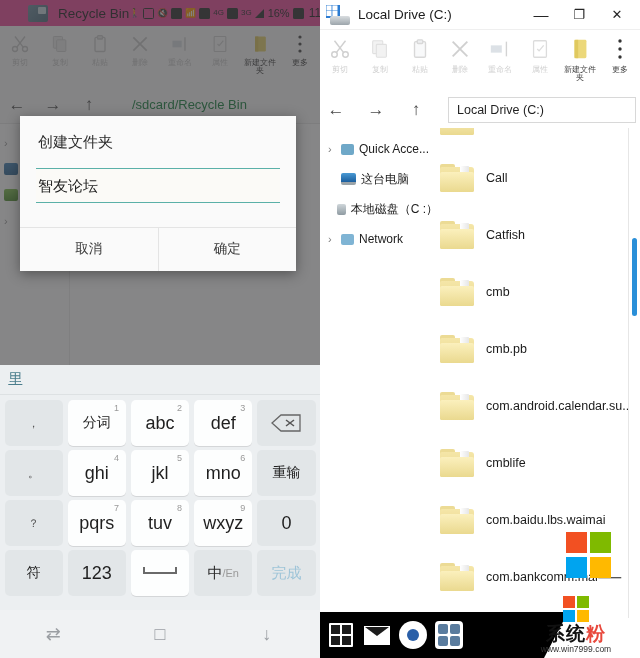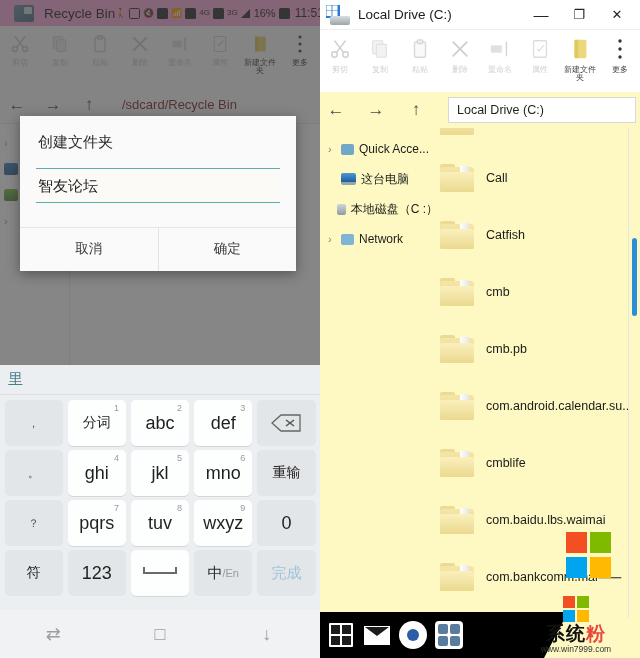--- a/index.html
+++ b/index.html
@@ -16,22 +16,22 @@
     background: #ffffff; overflow: hidden;
   }
   
   .dimmed { position: absolute; left:0; top:0; width:320px; height:365px; }
   .dim-overlay {
     position: absolute; left:0; top:0; width:320px; height:365px;
     background: rgba(60,60,62,0.62); z-index: 5;
   }
 
   .statusbar {
-    position: relative; height: 26px; background: #f9a8d4;
-    display: flex; align-items: center; padding: 0 10px; overflow: hidden;
+    position: relative; height: 26px; background: #ec4899;
+    display: flex; align-items: center; padding: 0 24px; overflow: hidden;
   }
   .sb-appicon {
     width: 20px; height: 17px; margin-right: 10px; margin-left: 4px;
     background: linear-gradient(135deg,#6d8ea0,#4d6a7c);
     border-radius: 2px; position: relative; flex: none;
   }
   .sb-appicon:after {
     content:""; position:absolute; right:2px; top:2px; width:8px; height:7px;
     background:#c9d8e0; border-radius:1px;
   }
@@ -62,21 +62,21 @@
   .tb-label { font-size: 8px; color:#4a4a4a; line-height:1.05; text-align:center;
     width: 34px; word-break: break-all; }
   .tb-item.active .tb-label { color:#3b3b3b; }
 
   .addrbar {
     position: relative; height: 38px; background: #fafafa;
     display: flex; align-items: center; padding: 0 6px; gap: 14px;
     border-bottom: 1px solid #e7e7e7;
   }
   .nav-arrow { font-size: 17px; color:#4d4d4d; width: 22px; text-align:center; }
-  .addr-text { font-size: 13px; color:#7f1d1d; margin-left: 8px; text-align: center; }
+  .addr-text { font-size: 13px; color:#15803d; margin-left: 18px; text-align: center; }
 
   .body-split { position: relative; display: flex; height: 241px; background:#fff; }
   .left-tree { width: 70px; border-right: 1px solid #ececec; padding-top: 6px; }
   .tree-row { display:flex; align-items:center; gap:4px; height:26px; padding-left:4px; }
   .tree-chev { font-size: 11px; color:#9a9a9a; }
   .tree-ic { width: 14px; height: 12px; border-radius:2px; }
   .ic-pc { background: linear-gradient(#3f7fb5,#2e6694); }
   .ic-drive { background: linear-gradient(#7fbf4f,#4f8f2f); }
   .right-pane { flex: 1; }
 
@@ -142,21 +142,21 @@
   .andnav {
     position: absolute; left:0; top: 610px; width: 320px; height: 48px;
     background: #f0f2f3; display:flex; align-items:center;
   }
   .andnav-item { flex:1; display:flex; align-items:center; justify-content:center;
     font-size: 18px; color:#9b9fa3; }
 
   
   #win {
     position: absolute; left: 320px; top: 0; width: 320px; height: 658px;
-    background: #fef9c3; overflow: hidden;
+    background: #ffffff; overflow: hidden;
   }
   .wtitle {
     height: 30px; display:flex; align-items:center; padding: 0 4px;
     background: #fff; border-bottom: 1px solid #efefef;
   }
   .w-appicon { width: 26px; height: 20px; position: relative; flex:none; margin: 0 6px 0 2px; }
   .w-flag { position:absolute; left:0; top:0; width:14px; height:13px;
     background:#2b7cd3; }
   .w-flag:before { content:""; position:absolute; left:0; top:0; width:6px; height:5.5px;
     background:#fff; box-shadow: 7px 0 0 #fff, 0 6.5px 0 #fff, 7px 6.5px 0 #fff;

